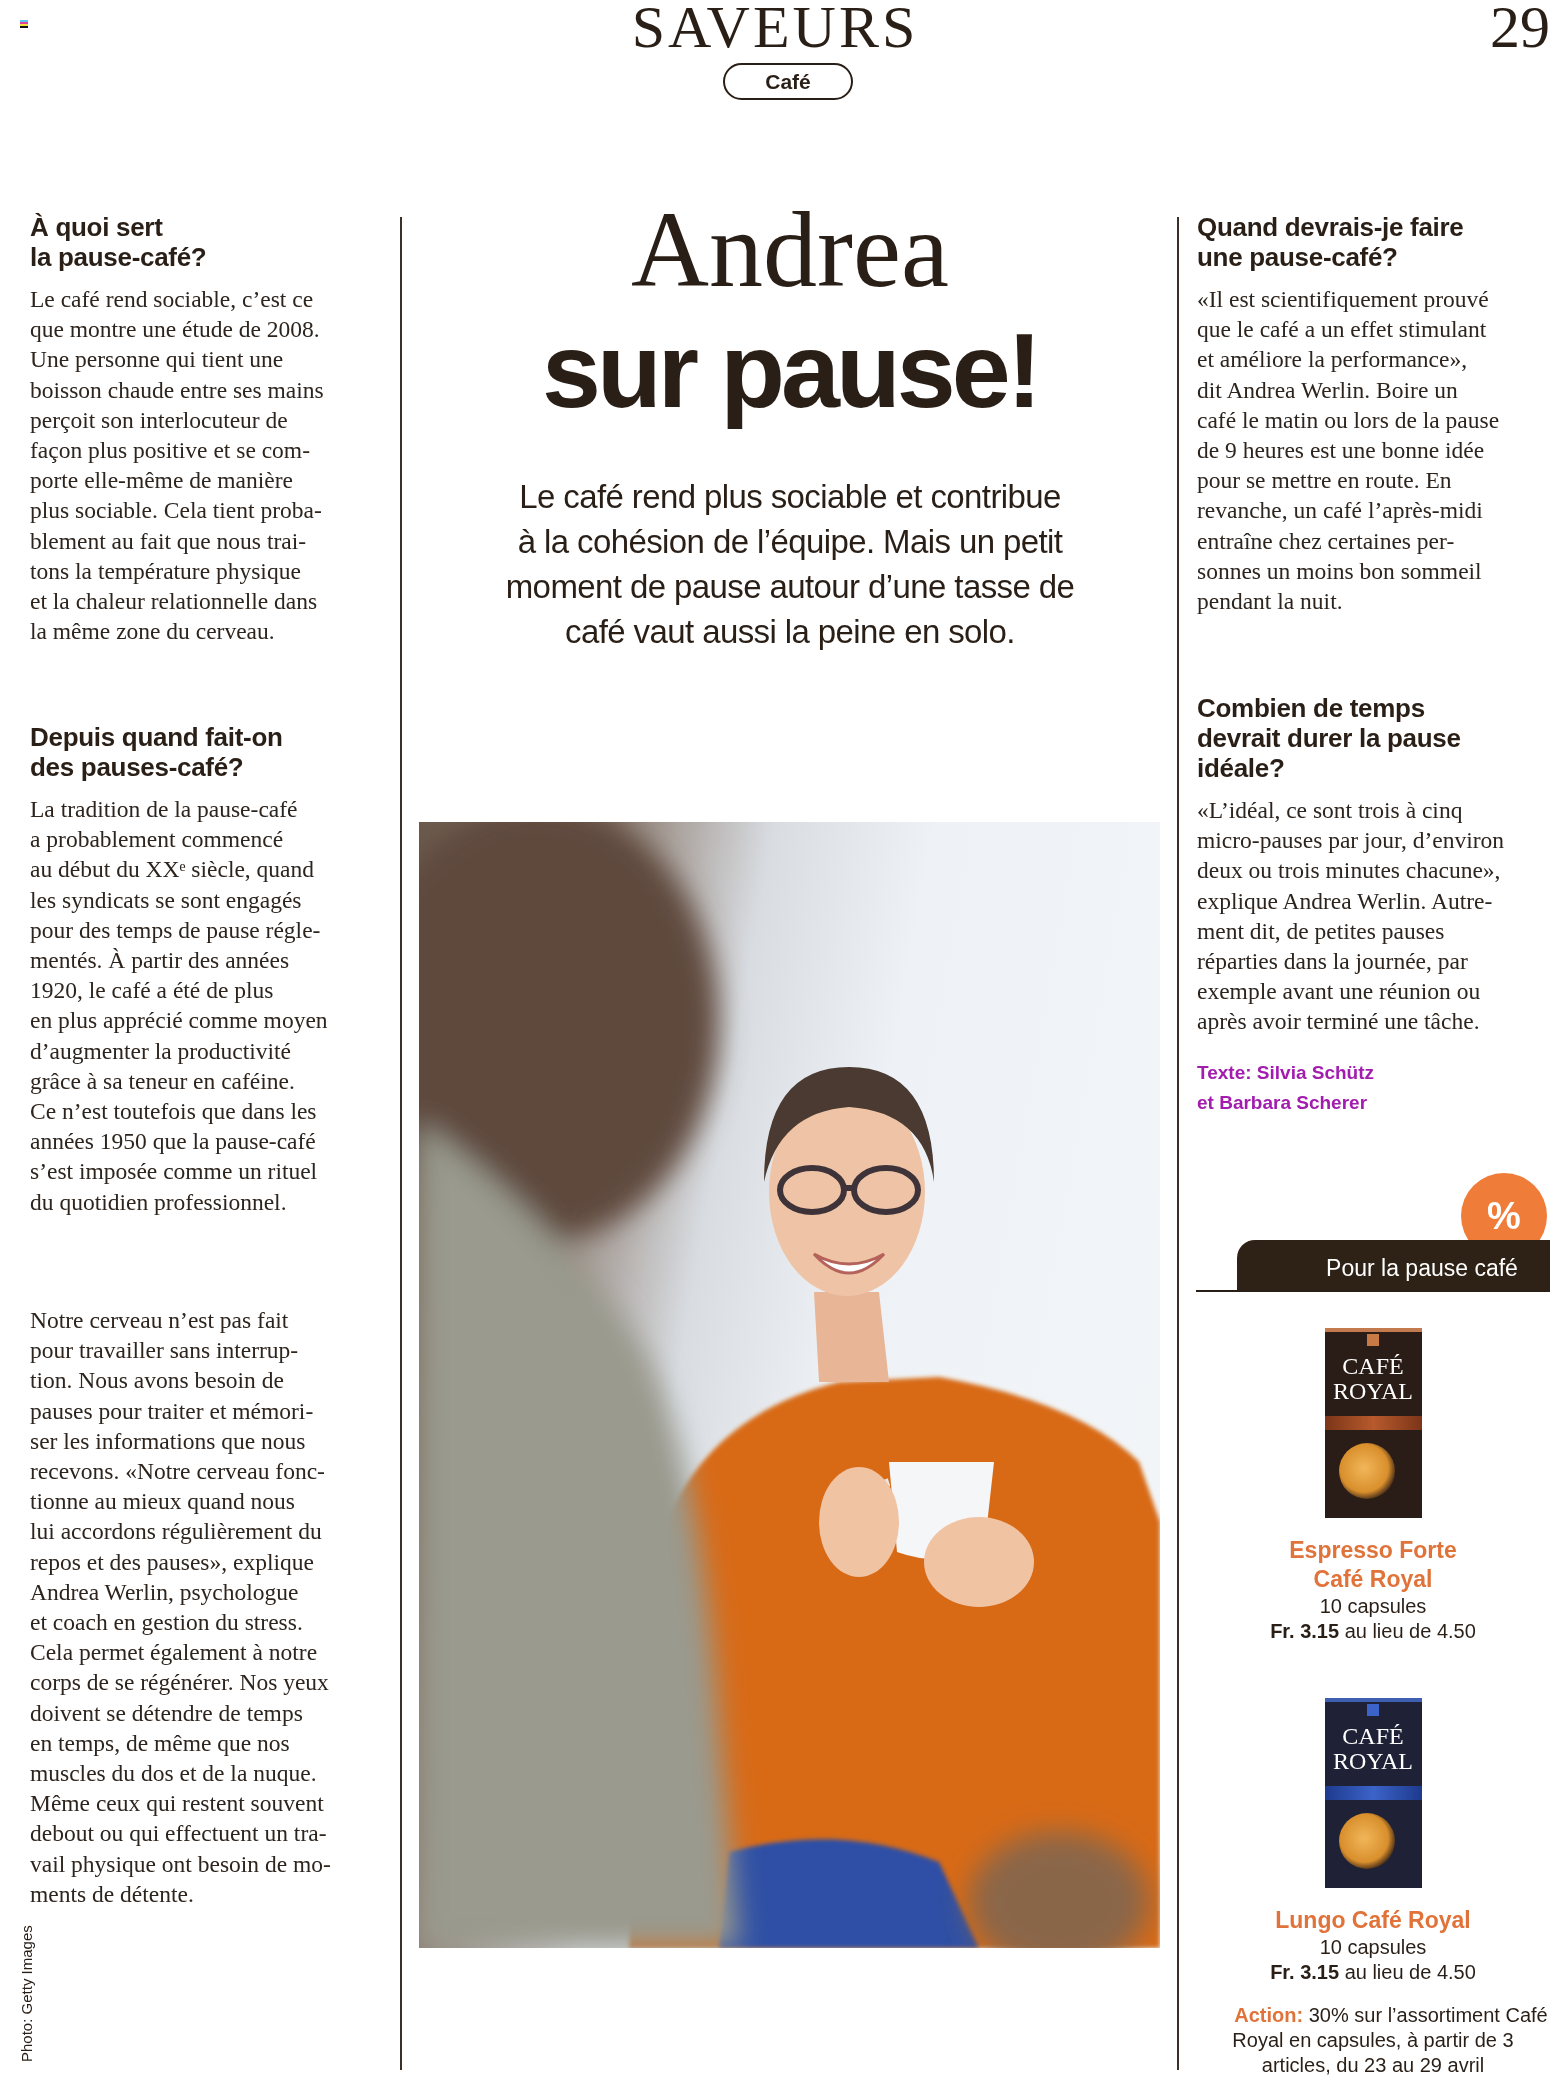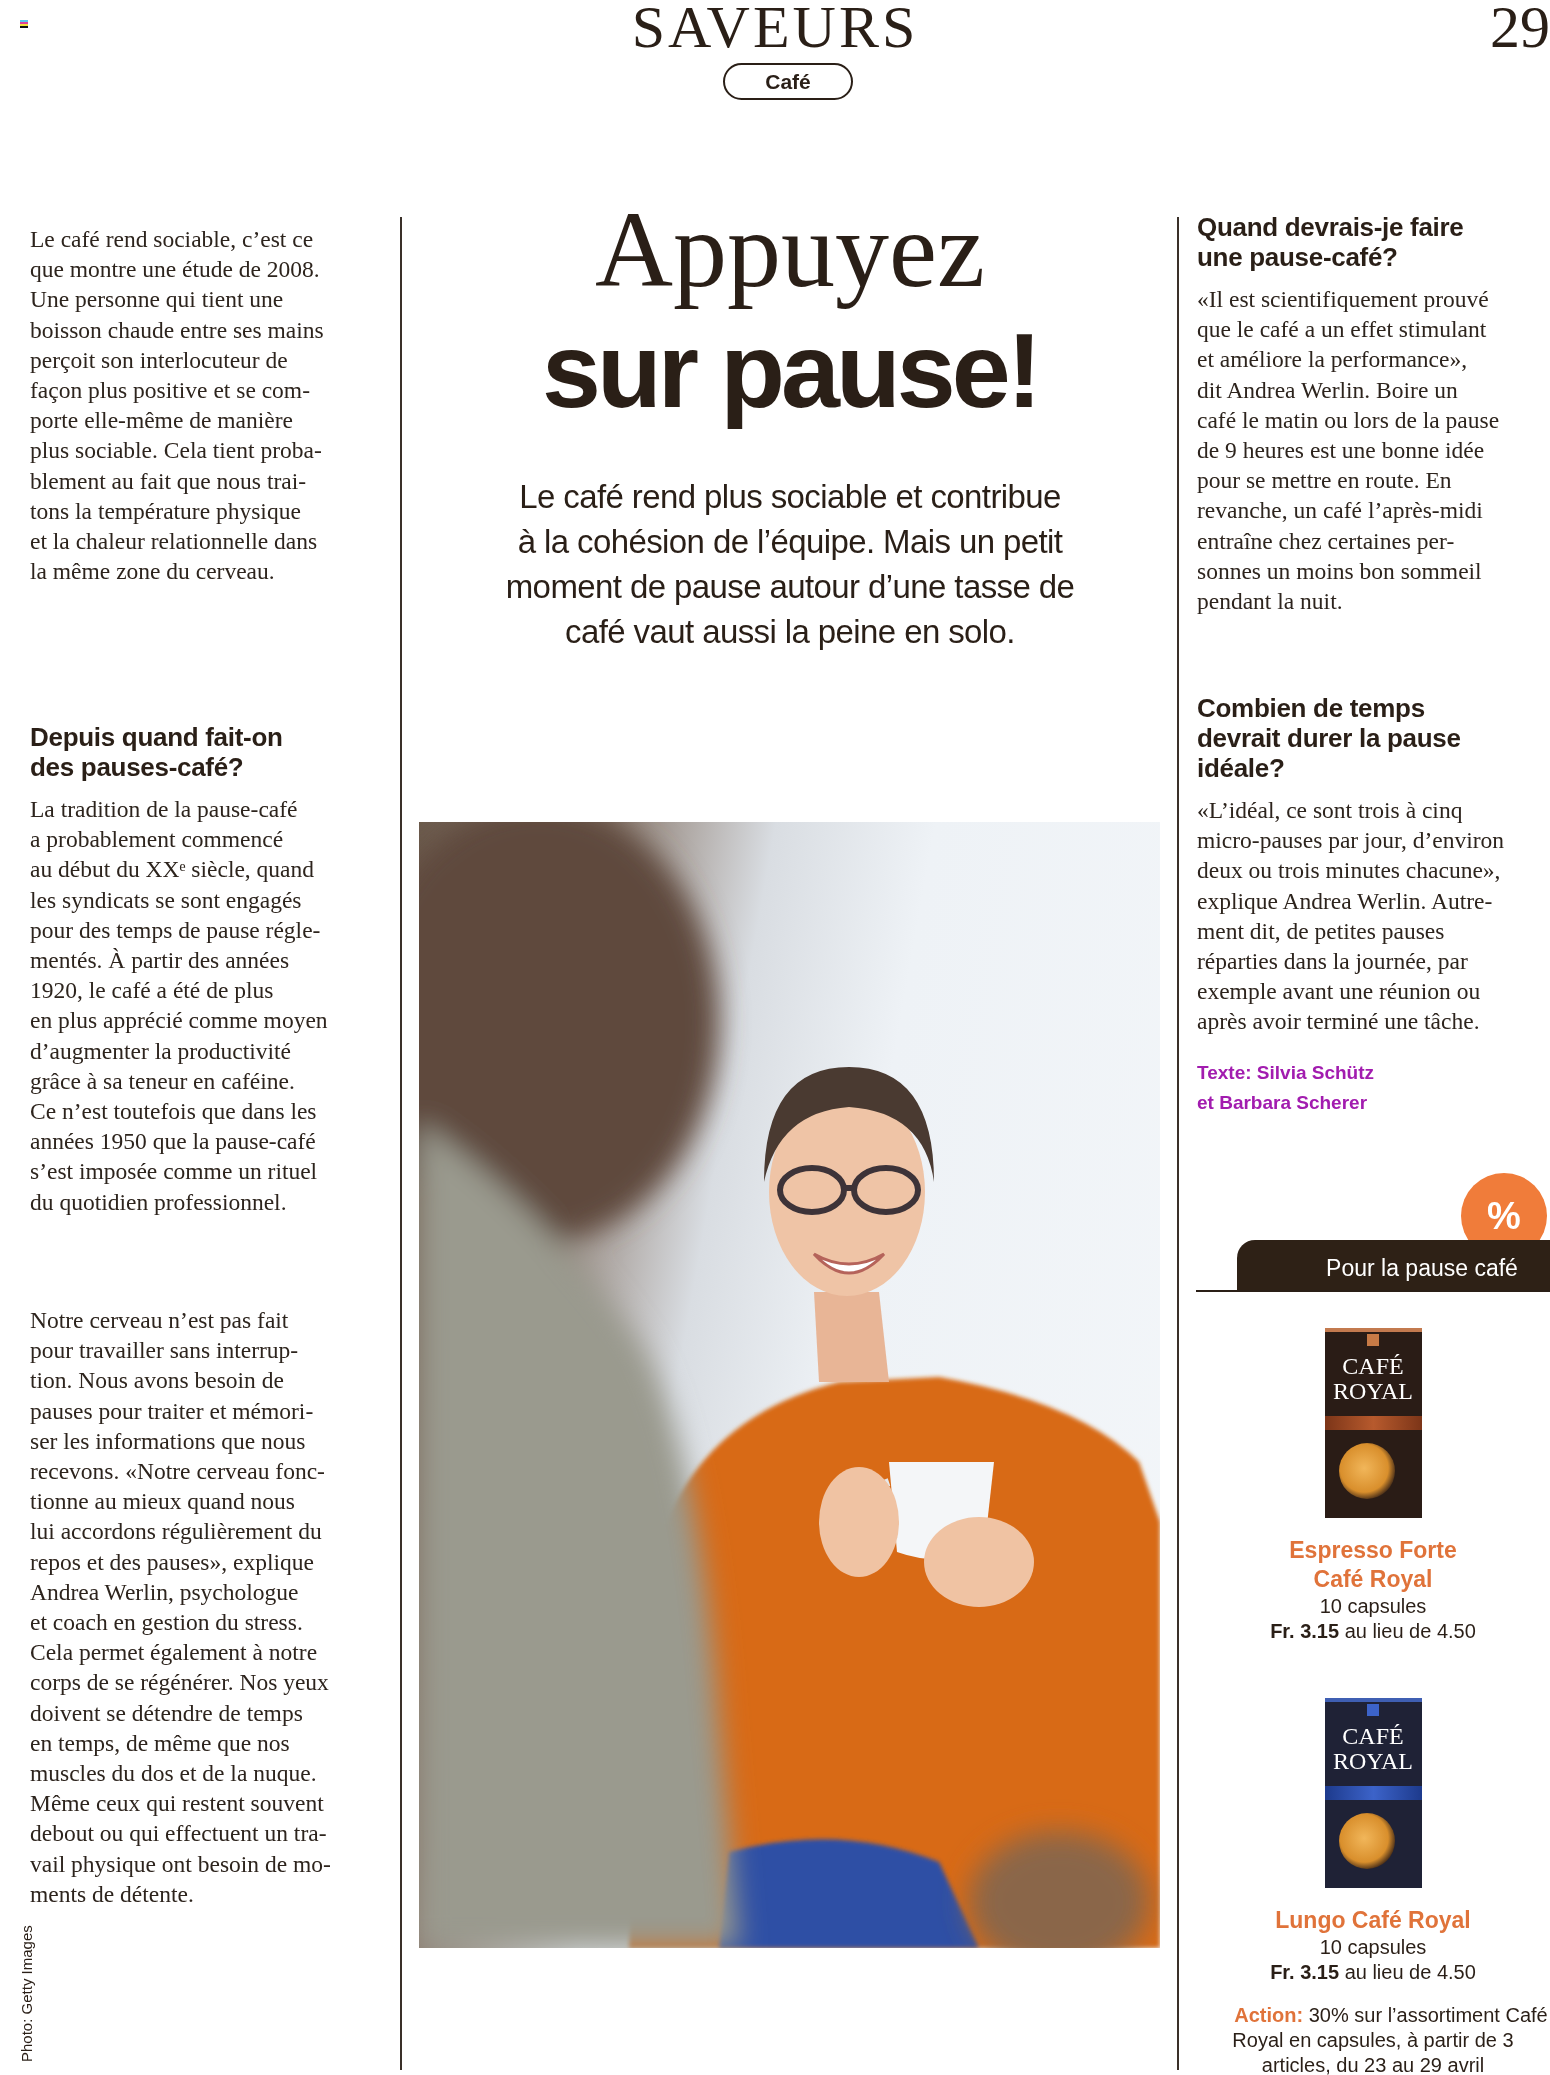--- a/index.html
+++ b/index.html
@@ -81,20 +81,22 @@
 </div>
 
 <div class="abs section-title">SAVEURS</div>
 <div class="abs page-num">29</div>
 <div class="abs tag-pill">Café</div>
 
 <div class="abs divider" style="left:400px; top:217px; height:1853px;"></div>
 <div class="abs divider" style="left:1177px; top:217px; height:1853px;"></div>
 
 <div class="abs q-block" style="left:30px; top:212px; width:360px;">
+  <h3 style="white-space:pre-line">À quoi sert
+la pause-café?</h3>
   <p>Le café rend sociable, c’est ce
 que montre une étude de 2008.
 Une personne qui tient une
 boisson chaude entre ses mains
 perçoit son interlocuteur de
 façon plus positive et se com-
 porte elle-même de manière
 plus sociable. Cela tient proba-
 blement au fait que nous trai-
 tons la température physique
@@ -137,21 +139,21 @@
 en temps, de même que nos
 muscles du dos et de la nuque.
 Même ceux qui restent souvent
 debout ou qui effectuent un tra-
 vail physique ont besoin de mo-
 ments de détente.</p>
 </div>
 
 <div class="abs credit">Photo: Getty Images</div>
 
-<div class="abs headline1">Appuyez</div>
+<div class="abs headline1">Andrea</div>
 <div class="abs headline2">sur pause!</div>
 <div class="abs lead">Le café rend plus sociable et contribue
 à la cohésion de l’équipe. Mais un petit
 moment de pause autour d’une tasse de
 café vaut aussi la peine en solo.</div>
 
 <div class="abs photo">
   <svg width="741" height="1126" viewBox="0 0 741 1126">
     <defs>
       <filter id="blur1">

